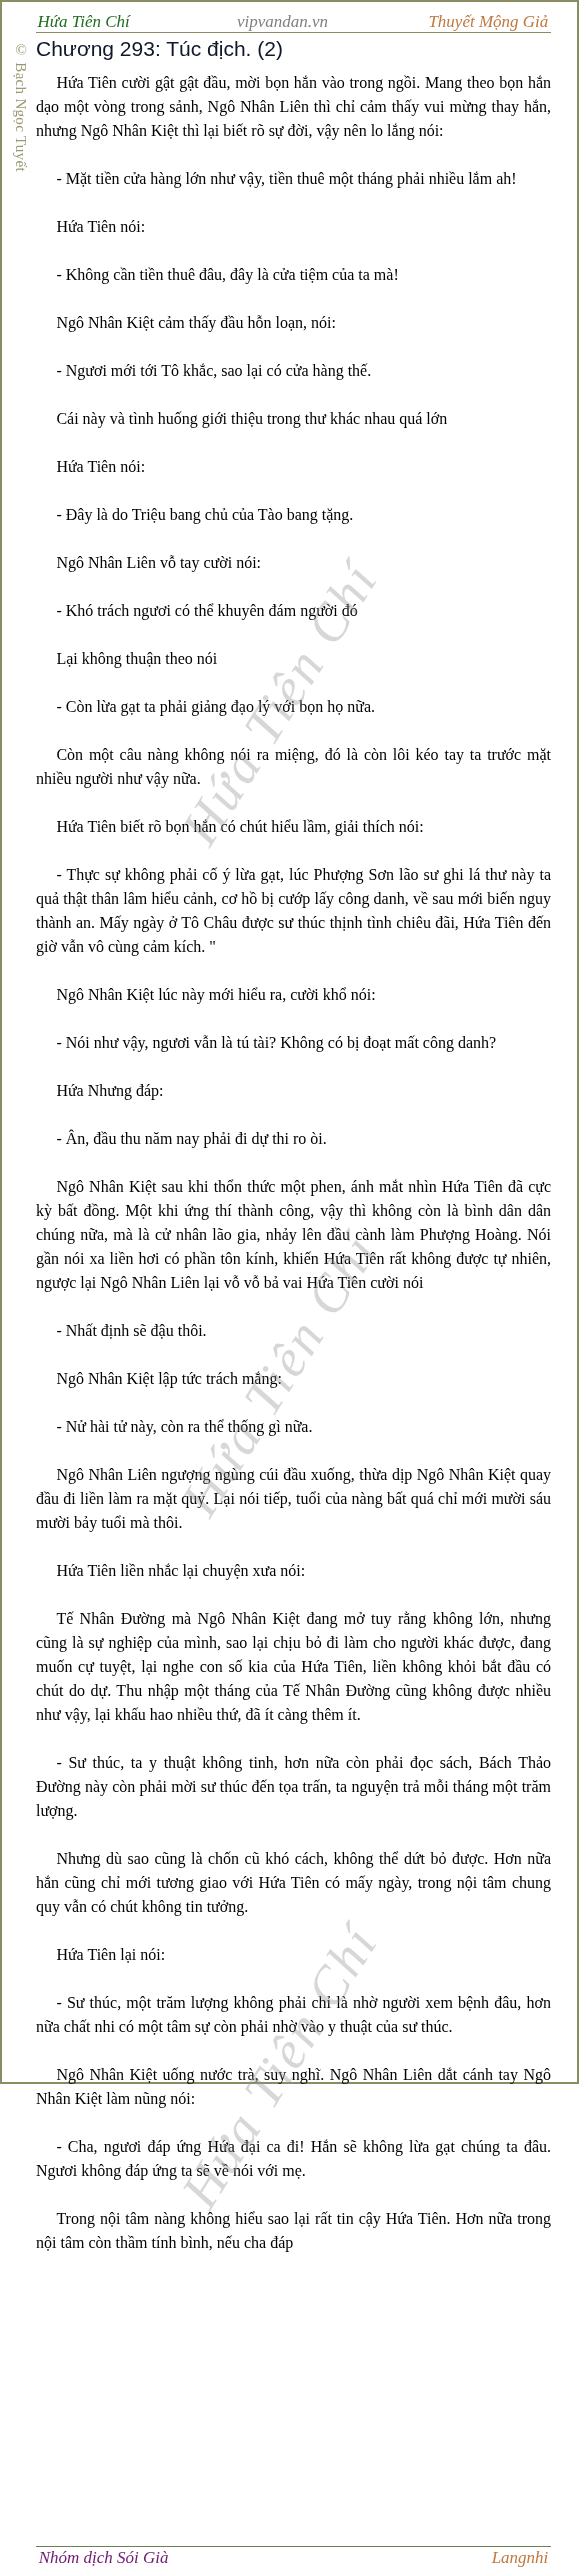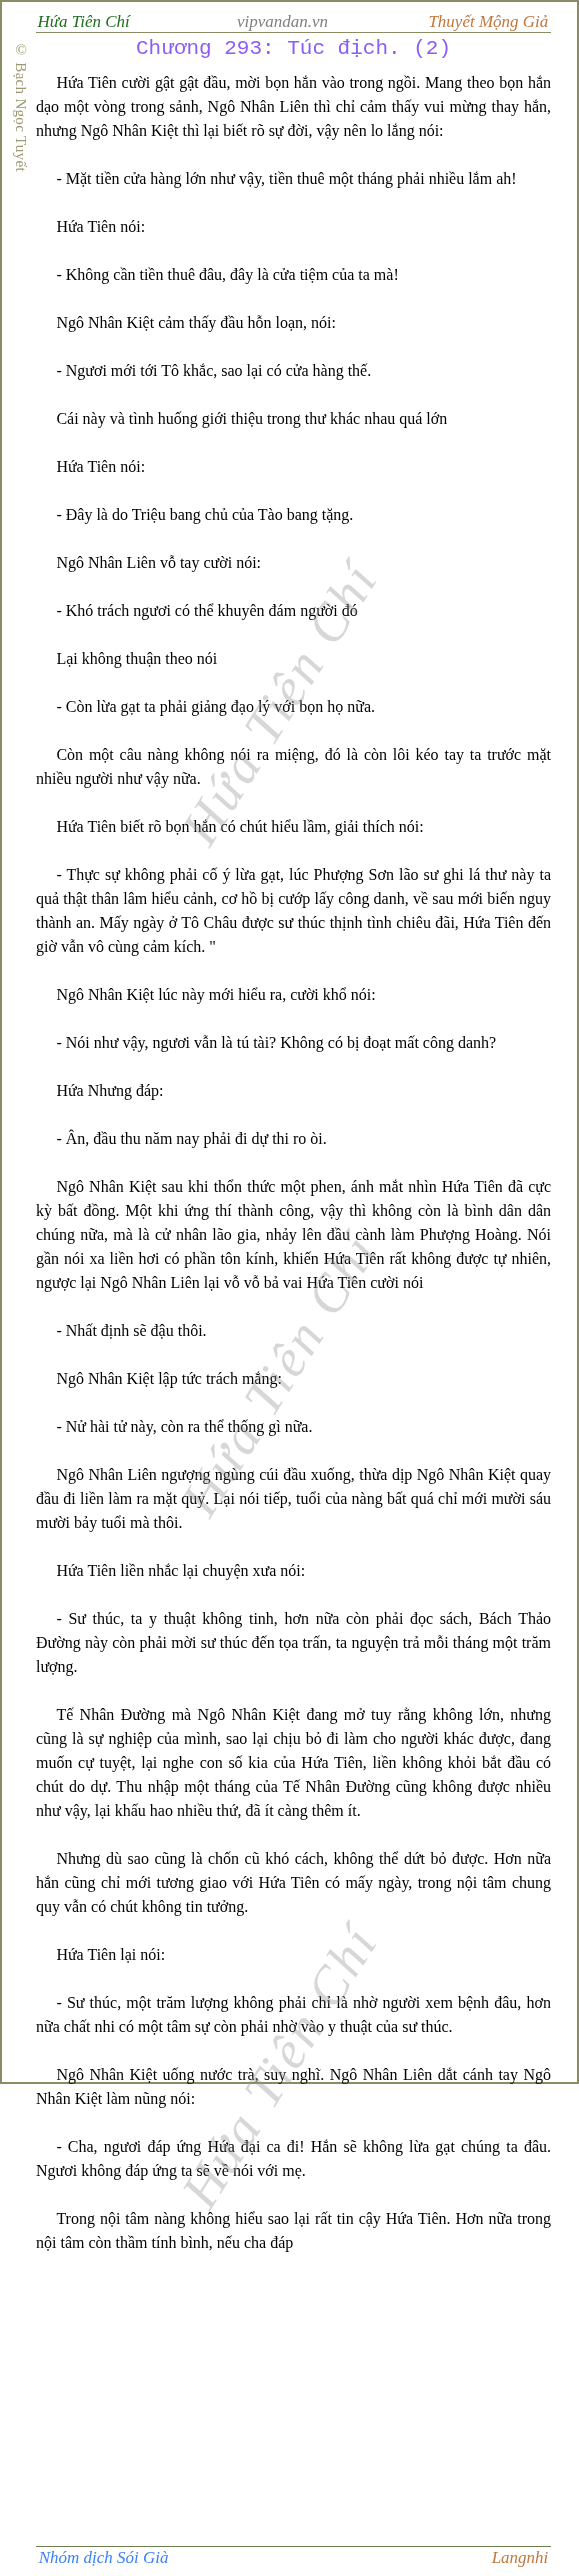--- a/index.html
+++ b/index.html
@@ -11,22 +11,22 @@
   .header {
     position: absolute; left: 34px; top: 8.2px; width: 515px; height: 22px;
     border-bottom: 1.4px solid #8c8c64;
     font-family: "Liberation Serif", serif; font-style: italic; font-size: 17px;
   }
   .header span { position: absolute; top: 1.4px; }
   .h-left { left: 1.4px; color: #1f6d1f; }
   .h-center { left: 201px; color: #808080; }
   .h-right { right: 2.7px; color: #c0783f; }
   .chapter-title {
-    position: absolute; left: 34px; top: 35px; width: 515px; text-align: center;
-    font-family: Liberation Mono, monospace; font-size: 21px; color: #8b5cf6;
+    position: absolute; left: 34px; top: 35px; width: 515px; 
+    font-family: Liberation Sans, sans-serif; font-size: 21px; color: #0f172a;
   }
   .side-credit {
     position: absolute; left: 6.8px; top: 40px; width: 20.4px; height: 177px;
     writing-mode: vertical-rl; font-family: "Liberation Serif", serif; font-size: 15px;
     color: #9a9a72; letter-spacing: 0.3px; white-space: nowrap;
   }
   .content {
     position: absolute; left: 34px; top: 69px; width: 515px;
     font-family: "Liberation Serif", serif; font-size: 16px; line-height: 24px; color: #000;
   }
@@ -35,21 +35,21 @@
     position: absolute; font-family: "Liberation Serif", serif; font-style: italic;
     font-size: 53px; color: rgba(150,150,150,0.38); transform: rotate(-58deg);
     transform-origin: left top; white-space: nowrap; pointer-events: none; letter-spacing: 2.7px;
   }
   .footer {
     position: absolute; left: 34px; top: 2544px; width: 515px; height: 26px;
     border-top: 1.4px solid #6f7f50;
     font-family: "Liberation Serif", serif; font-style: italic; font-size: 17px;
   }
   .footer span { position: absolute; top: 1.4px; }
-  .f-left { left: 2.7px; color: #3b82f6; }
+  .f-left { left: 2.7px; color: #701a75; }
   .f-right { right: 2.7px; color: #c0783f; }
   .clip { position: absolute; left: 0; top: 0; width: 579px; height: 2544px; overflow: hidden; }
 </style>
 </head>
 <body>
 
 <div class="frame">
 
   <div class="clip">
     <div class="header">
@@ -82,22 +82,22 @@
       <p>Ngô Nhân Kiệt lúc này mới hiểu ra, cười khổ nói:</p>
       <p>- Nói như vậy, ngươi vẫn là tú tài? Không có bị đoạt mất công danh?</p>
       <p>Hứa Nhưng đáp:</p>
       <p>- Ân, đầu thu năm nay phải đi dự thi ro òi.</p>
       <p>Ngô Nhân Kiệt sau khi thổn thức một phen, ánh mắt nhìn Hứa Tiên đã cực kỳ bất đồng. Một khi ứng thí thành công, vậy thì không còn là bình dân dân chúng nữa, mà là cử nhân lão gia, nhảy lên đầu cành làm Phượng Hoàng. Nói gần nói xa liền hơi có phần tôn kính, khiến Hứa Tiên rất không được tự nhiên, ngược lại Ngô Nhân Liên lại vỗ vỗ bả vai Hứa Tiên cười nói</p>
       <p>- Nhất định sẽ đậu thôi.</p>
       <p>Ngô Nhân Kiệt lập tức trách mắng:</p>
       <p>- Nử hài tử này, còn ra thể thống gì nữa.</p>
       <p>Ngô Nhân Liên ngượng ngùng cúi đầu xuống, thừa dịp Ngô Nhân Kiệt quay đầu đi liền làm ra mặt quỷ. Lại nói tiếp, tuổi của nàng bất quá chỉ mới mười sáu mười bảy tuổi mà thôi.</p>
       <p>Hứa Tiên liền nhắc lại chuyện xưa nói:</p>
+      <p>Tế Nhân Đường mà Ngô Nhân Kiệt đang mở tuy rằng không lớn, nhưng cũng là sự nghiệp của mình, sao lại chịu bỏ đi làm cho người khác được, đang muốn cự tuyệt, lại nghe con số kia của Hứa Tiên, liền không khỏi bắt đầu có chút do dự. Thu nhập một tháng của Tế Nhân Đường cũng không được nhiều như vậy, lại khấu hao nhiều thứ, đã ít càng thêm ít.</p>
       <p>- Sư thúc, ta y thuật không tinh, hơn nữa còn phải đọc sách, Bách Thảo Đường này còn phải mời sư thúc đến tọa trấn, ta nguyện trả mỗi tháng một trăm lượng.</p>
-      <p>Tế Nhân Đường mà Ngô Nhân Kiệt đang mở tuy rằng không lớn, nhưng cũng là sự nghiệp của mình, sao lại chịu bỏ đi làm cho người khác được, đang muốn cự tuyệt, lại nghe con số kia của Hứa Tiên, liền không khỏi bắt đầu có chút do dự. Thu nhập một tháng của Tế Nhân Đường cũng không được nhiều như vậy, lại khấu hao nhiều thứ, đã ít càng thêm ít.</p>
       <p>Nhưng dù sao cũng là chốn cũ khó cách, không thể dứt bỏ được. Hơn nữa hắn cũng chỉ mới tương giao với Hứa Tiên có mấy ngày, trong nội tâm chung quy vẫn có chút không tin tưởng.</p>
       <p>Hứa Tiên lại nói:</p>
       <p>- Sư thúc, một trăm lượng không phải chỉ là nhờ người xem bệnh đâu, hơn nữa chất nhi có một tâm sự còn phải nhờ vào y thuật của sư thúc.</p>
       <p>Ngô Nhân Kiệt uống nước trà, suy nghĩ. Ngô Nhân Liên dắt cánh tay Ngô Nhân Kiệt làm nũng nói:</p>
       <p>- Cha, ngươi đáp ứng Hứa đại ca đi! Hắn sẽ không lừa gạt chúng ta đâu. Ngươi không đáp ứng ta sẽ về nói với mẹ.</p>
       <p>Trong nội tâm nàng không hiểu sao lại rất tin cậy Hứa Tiên. Hơn nữa trong nội tâm còn thầm tính bình, nếu cha đáp</p>
     </div>
 
     <div class="watermark" style="left:167px; top:821px;">Hứa Tiên Chí</div>
     <div class="watermark" style="left:167px; top:1492px;">Hứa Tiên Chí</div>

